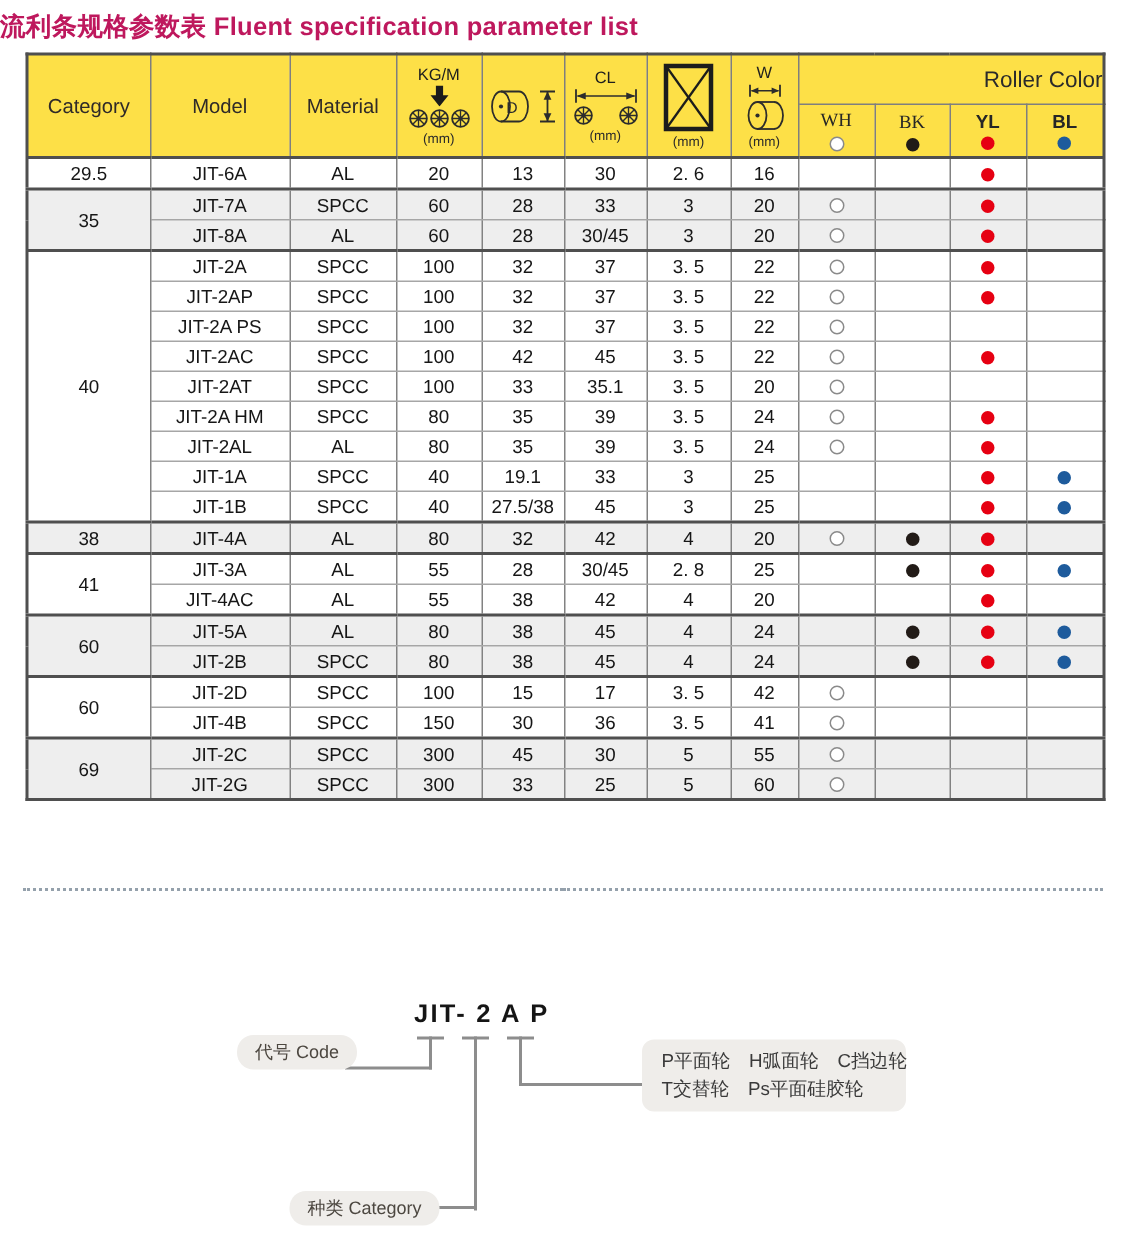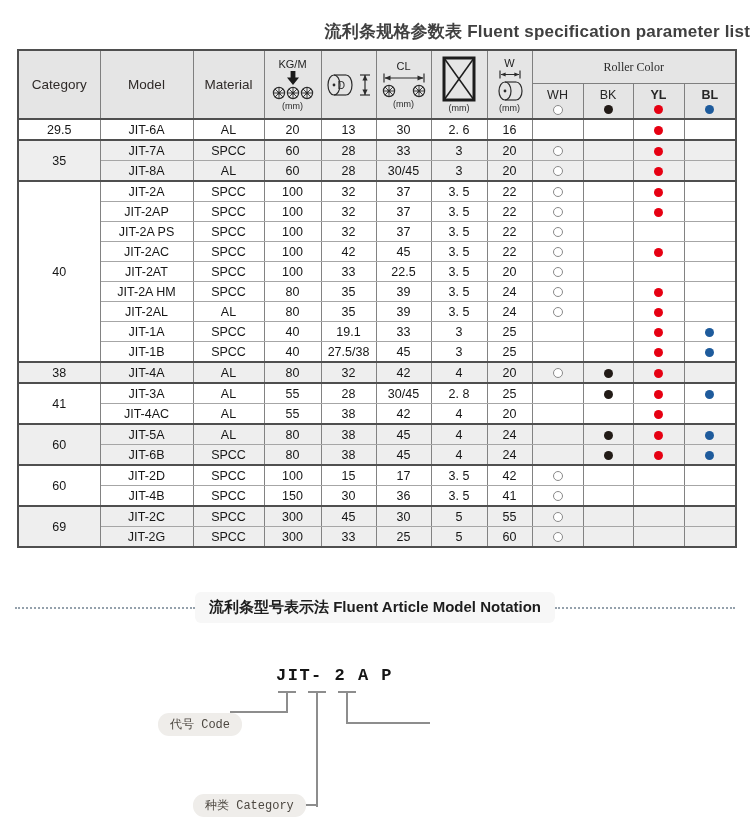--- a/index.html
+++ b/index.html
@@ -1,49 +1,49 @@
 <!DOCTYPE html>
 <html><head>
 <meta charset="utf-8">
 <style>
   html,body { margin:0; padding:0; }
   body {
     width:750px; height:834px; background:#ffffff; position:relative; overflow:hidden;
     font-family:"Liberation Sans", sans-serif;
   }
-  .main-title { text-align:right; padding-top:20px; height:27px; font-size:17px; font-weight:bold; color:#404040; letter-spacing:0.2px; }
+  .main-title { text-align:left; padding-top:6px; height:27px; font-size:17px; font-weight:bold; color:#be185d; letter-spacing:0.2px; }
 
   table.spec-table { margin:2px 0 0 17px; width:718px; border-collapse:collapse; table-layout:fixed;
     border:2px solid #4f4f4f; }
   thead { border-bottom:2px solid #4f4f4f; }
-  thead th { background:#e5e5e5; border:1px solid #7f7f7f; font-weight:normal; color:#2f2a28; font-size:13.5px; padding:0; }
-  th.rc-top { height:32px; font-family:Liberation Serif, serif; font-size:12px; color:#2b2b2b; }
+  thead th { background:#fde047; border:1px solid #7f7f7f; font-weight:normal; color:#2f2a28; font-size:13.5px; padding:0; }
+  th.rc-top { height:32px; font-family:Liberation Sans, sans-serif; font-size:15px; color:#2b2b2b;text-align:right; }
   tr.rc-row th { height:34px; }
   .hstack { display:flex; flex-direction:column; align-items:center; justify-content:center; gap:1px; padding:2px 0; }
   .h-label { font-size:11px; color:#1e1e1e; }
   .h-unit { font-size:9px; color:#2a2a2a; }
   .rc-sub { display:flex; flex-direction:column; align-items:center; gap:3px; }
   .rc-label { font-size:12.5px; color:#262626; }
-  .rc-label.serif { font-family:Liberation Sans, sans-serif; }
+  .rc-label.serif { font-family:Liberation Serif, serif; }
   .rc-label.bold { font-weight:bold; }
   .dot { width:9px; height:9px; border-radius:50%; display:inline-block; vertical-align:middle; }
   .dot[data-dot-color="WH"] { width:8px; height:8px; border:1.4px solid #8a8a8a; background:#ffffff !important; }
 
   tbody td { border:1px solid #a6a6a6; border-left-color:#828282; border-right-color:#828282;
     height:19px; text-align:center; vertical-align:middle; font-size:12.5px; color:#161616; padding:0;
     background:#ffffff; }
   tr.shaded td { background:#eeeeee; }
   tr.group-start td { border-top:2px solid #4f4f4f; }
 
   .notation-header { position:absolute; top:592px; left:0; width:750px; box-sizing:border-box;
     display:flex; align-items:center; padding:0 15px; }
   .dash { flex:1; height:0; border-top:2px dotted #95a1ac; }
   .notation-title { padding:6px 14px; background:#f7f7f7; border-radius:6px; font-size:15px; font-weight:bold; color:#1d1d1d; white-space:nowrap; }
 
-  .notation-diagram { position:absolute; top:630px; left:0; width:750px; height:204px;font-family:Liberation Mono, monospace; }
+  .notation-diagram { position:absolute; top:630px; left:0; width:750px; height:204px; }
   .model-example { position:absolute; left:276px; top:36px; font-size:17px; font-weight:bold; letter-spacing:1.5px; color:#151515; }
   .cap   { position:absolute; height:2px; width:18px; background:#8d8d8d; top:61px; }
   .vline { position:absolute; width:2px; background:#8d8d8d; }
   .hline { position:absolute; height:2px; background:#8d8d8d; }
   .pill { position:absolute; background:#efedea; border-radius:11px; font-size:12px; color:#4c4740; padding:3px 12px; white-space:nowrap; }
   .wheel-box { position:absolute; left:428px; top:63px; width:176px; box-sizing:border-box;
     background:#efedea; border-radius:8px; padding:5px 13px; font-size:12.5px; color:#3a3a3a; line-height:19px; white-space:nowrap; }
   svg { display:block; }
 </style>
 </head>
@@ -284,21 +284,21 @@
         <td><span class="dot" data-dot-color="WH" style="background: rgb(255, 255, 255);"></span></td>
         <td></td>
         <td><span class="dot" data-dot-color="YL" style="background: rgb(230, 0, 18);"></span></td>
         <td></td>
       </tr>
       <tr>
         <td>JIT-2AT</td>
         <td>SPCC</td>
         <td>100</td>
         <td>33</td>
-        <td>22.5</td>
+        <td>35.1</td>
         <td>3. 5</td>
         <td>20</td>
         <td><span class="dot" data-dot-color="WH" style="background: rgb(255, 255, 255);"></span></td>
         <td></td>
         <td></td>
         <td></td>
       </tr>
       <tr>
         <td>JIT-2A HM</td>
         <td>SPCC</td>
@@ -400,21 +400,21 @@
         <td>38</td>
         <td>45</td>
         <td>4</td>
         <td>24</td>
         <td></td>
         <td><span class="dot" data-dot-color="BK" style="background: rgb(34, 27, 23);"></span></td>
         <td><span class="dot" data-dot-color="YL" style="background: rgb(230, 0, 18);"></span></td>
         <td><span class="dot" data-dot-color="BL" style="background: rgb(30, 91, 156);"></span></td>
       </tr>
       <tr class="shaded">
-        <td>JIT-6B</td>
+        <td>JIT-2B</td>
         <td>SPCC</td>
         <td>80</td>
         <td>38</td>
         <td>45</td>
         <td>4</td>
         <td>24</td>
         <td></td>
         <td><span class="dot" data-dot-color="BK" style="background: rgb(34, 27, 23);"></span></td>
         <td><span class="dot" data-dot-color="YL" style="background: rgb(230, 0, 18);"></span></td>
         <td><span class="dot" data-dot-color="BL" style="background: rgb(30, 91, 156);"></span></td>
@@ -471,33 +471,36 @@
         <td><span class="dot" data-dot-color="WH" style="background: rgb(255, 255, 255);"></span></td>
         <td></td>
         <td></td>
         <td></td>
       </tr>
     </tbody>
 </table>
 
 <div class="notation-header">
   <div class="dash"></div>
-  <div class="notation-title"><span>流利条型号表示法</span> <span>Fluent Article Model Notation</span></div>
   <div class="dash"></div>
 </div>
 
 <div class="notation-diagram">
   <div class="model-example">JIT- 2 A P</div>
 
   <div class="cap" style="left:278px"></div>
   <div class="cap" style="left:308px"></div>
   <div class="cap" style="left:338px"></div>
   <div class="vline" style="left:286px; top:61px; height:22px"></div>
   <div class="vline" style="left:316px; top:61px; height:116px"></div>
   <div class="vline" style="left:346px; top:61px; height:33px"></div>
   <div class="hline" style="left:230px; top:81px; width:58px"></div>
   <div class="hline" style="left:283px; top:174px; width:35px"></div>
   <div class="hline" style="left:346px; top:92px; width:84px"></div>
 
-  <div class="pill" style="left:158px; top:83px">代号 Code</div>
+  <div class="pill" style="left:158px; top:60px">代号 Code</div>
   <div class="pill" style="left:193px; top:164px">种类 Category</div>
 
+  <div class="wheel-box">
+    <div>P平面轮　H弧面轮　C挡边轮</div>
+    <div>T交替轮　Ps平面硅胶轮</div>
+  </div>
 </div>
 
 </body></html>

